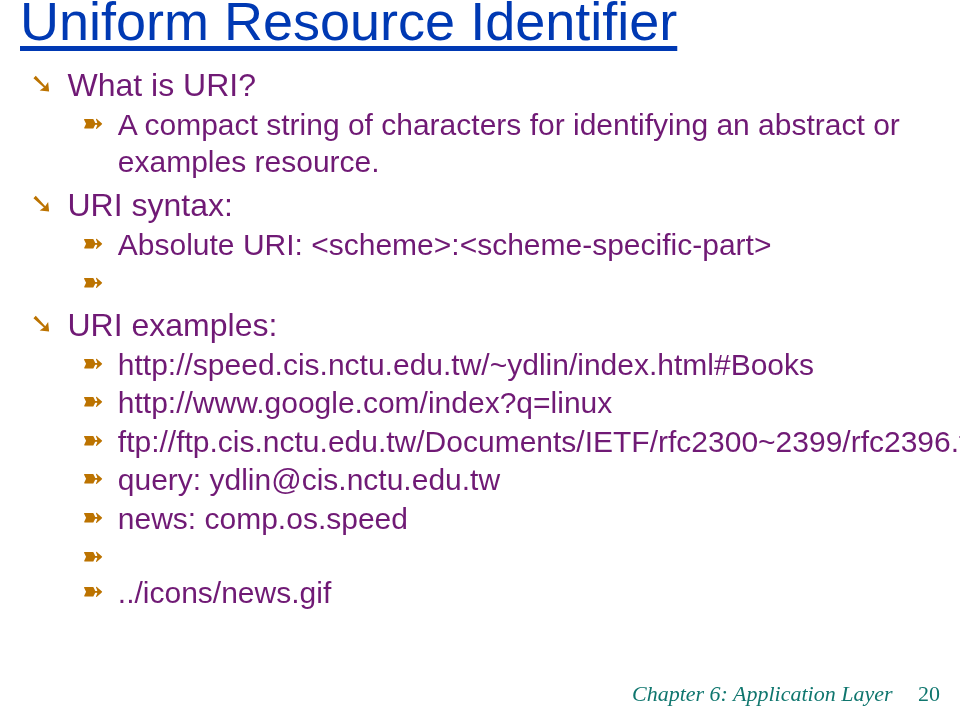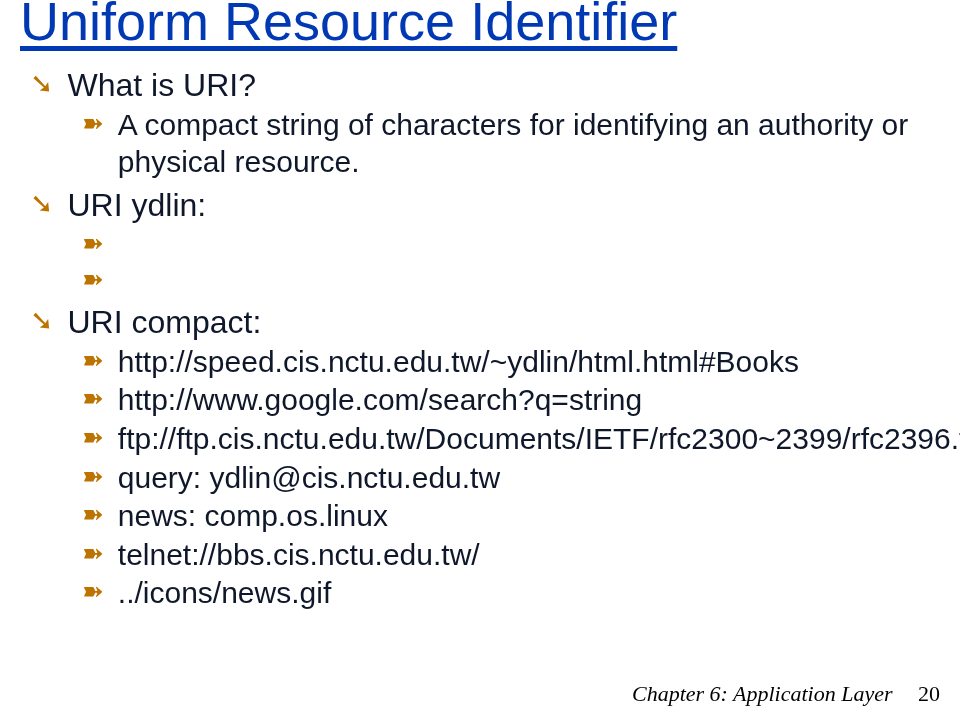--- a/index.html
+++ b/index.html
@@ -50,89 +50,89 @@
     flex-shrink: 0;
   }
   .bullet2 {
     color: #bc7300;
     font-size: 26px;
     margin-right: 14px;
     line-height: 1.3;
     flex-shrink: 0;
   }
   .text {
-    color: #0f172a;
+    color: #701a75;
     line-height: 1.22;
   }
   .footer {
     position: absolute;
     bottom: 12px;
     right: 20px;
     font-size: 22px;
     font-family: "Times New Roman", serif;
     font-style: italic;
-    color: #000000;
+    color: #0f766e;
   }
   .pagenum {
     font-style: normal;
     margin-left: 20px;
     font-family: "Times New Roman", serif;
   }
 </style>
 </head>
 <body>
 
 <div class="slide">
   <h1 class="title">Uniform Resource Identifier</h1>
   <div id="content">
       <div class="level1">
         <span class="bullet1">➘</span>
         <span class="text">What is URI?</span>
       </div>
       <div class="level2">
         <span class="bullet2">➽</span>
-        <span class="text">A compact string of characters for identifying an authority or physical resource.</span>
+        <span class="text">A compact string of characters for identifying an abstract or examples resource.</span>
       </div>
       <div class="level1">
         <span class="bullet1">➘</span>
-        <span class="text">URI ydlin:</span>
+        <span class="text">URI syntax:</span>
       </div>
       <div class="level2">
         <span class="bullet2">➽</span>
+        <span class="text">Absolute URI: &lt;scheme&gt;:&lt;scheme-specific-part&gt;</span>
       </div>
       <div class="level2">
         <span class="bullet2">➽</span>
       </div>
       <div class="level1">
         <span class="bullet1">➘</span>
-        <span class="text">URI compact:</span>
+        <span class="text">URI examples:</span>
       </div>
       <div class="level2">
         <span class="bullet2">➽</span>
-        <span class="text">http://speed.cis.nctu.edu.tw/~ydlin/html.html#Books</span>
+        <span class="text">http://speed.cis.nctu.edu.tw/~ydlin/index.html#Books</span>
       </div>
       <div class="level2">
         <span class="bullet2">➽</span>
-        <span class="text">http://www.google.com/search?q=string</span>
+        <span class="text">http://www.google.com/index?q=linux</span>
       </div>
       <div class="level2">
         <span class="bullet2">➽</span>
         <span class="text">ftp://ftp.cis.nctu.edu.tw/Documents/IETF/rfc2300~2399/rfc2396.txt</span>
       </div>
       <div class="level2">
         <span class="bullet2">➽</span>
         <span class="text">query: ydlin@cis.nctu.edu.tw</span>
       </div>
       <div class="level2">
         <span class="bullet2">➽</span>
-        <span class="text">news: comp.os.linux</span>
+        <span class="text">news: comp.os.speed</span>
       </div>
       <div class="level2">
         <span class="bullet2">➽</span>
-        <span class="text">telnet://bbs.cis.nctu.edu.tw/</span>
       </div>
       <div class="level2">
         <span class="bullet2">➽</span>
         <span class="text">../icons/news.gif</span>
       </div>
     </div>
 </div>
 
 <div class="footer">
   <span>Chapter 6: Application Layer</span>

